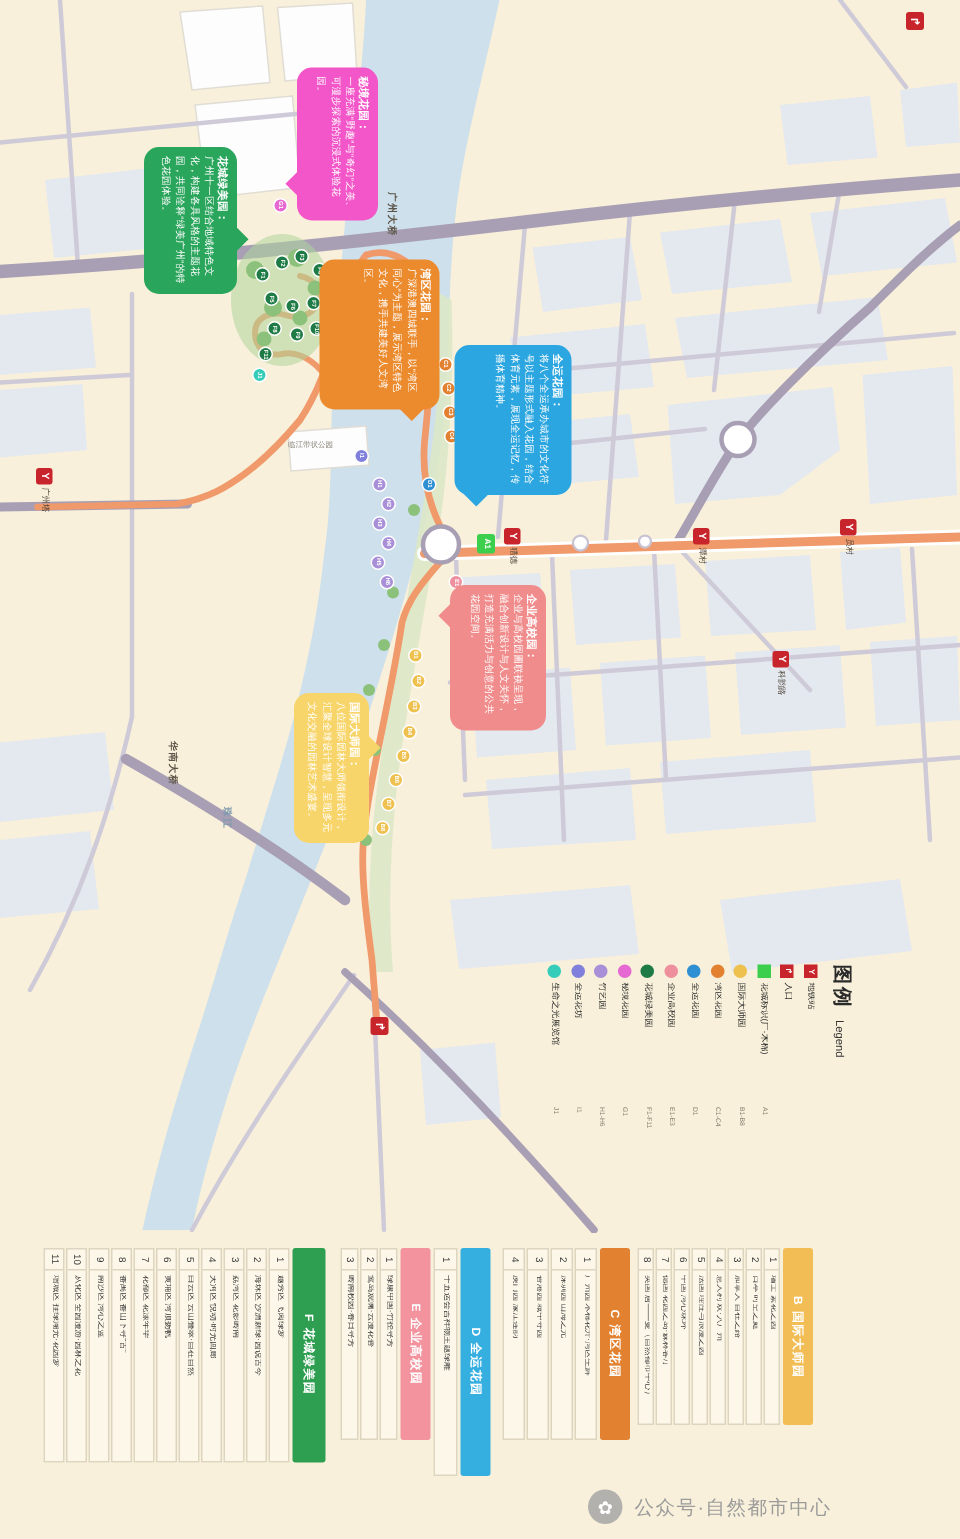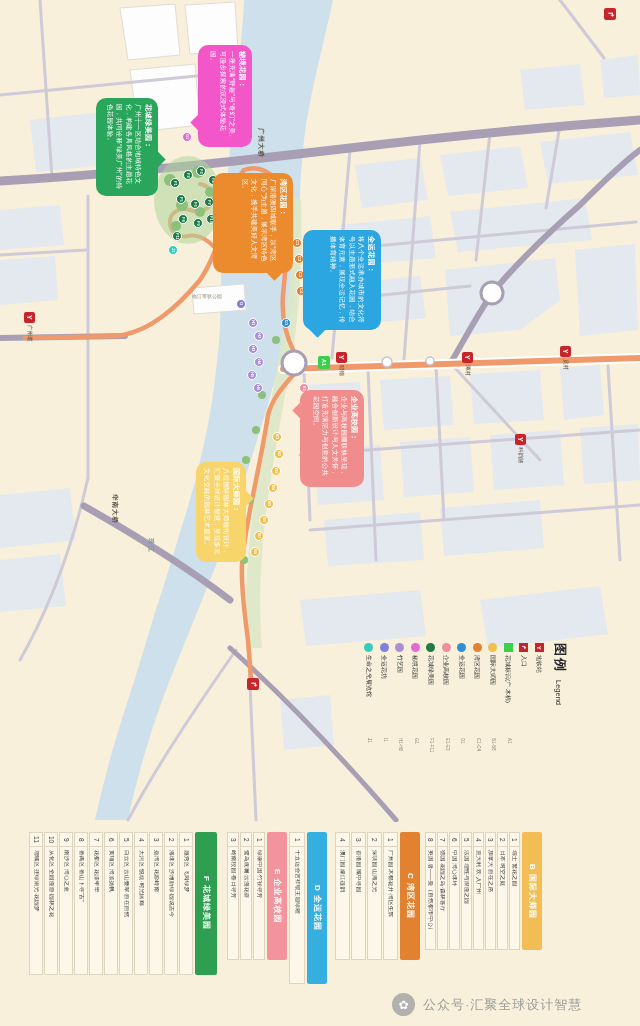--- a/index.html
+++ b/index.html
@@ -631,16 +631,16 @@
           <div class="tnum v">11</div>
           <div class="ttxt v">增城区 挂绿湖光·花园梦</div>
         </div>
       </div>
   </div>
 
   <div class="footer">
     <div class="f-logo">
         <span>✿</span>
       </div>
-    <div class="f-text">公众号·汇聚全球设计智慧</div>
+    <div class="f-text">公众号·自然都市中心</div>
   </div>
 
 </div>
 
 </body></html>

